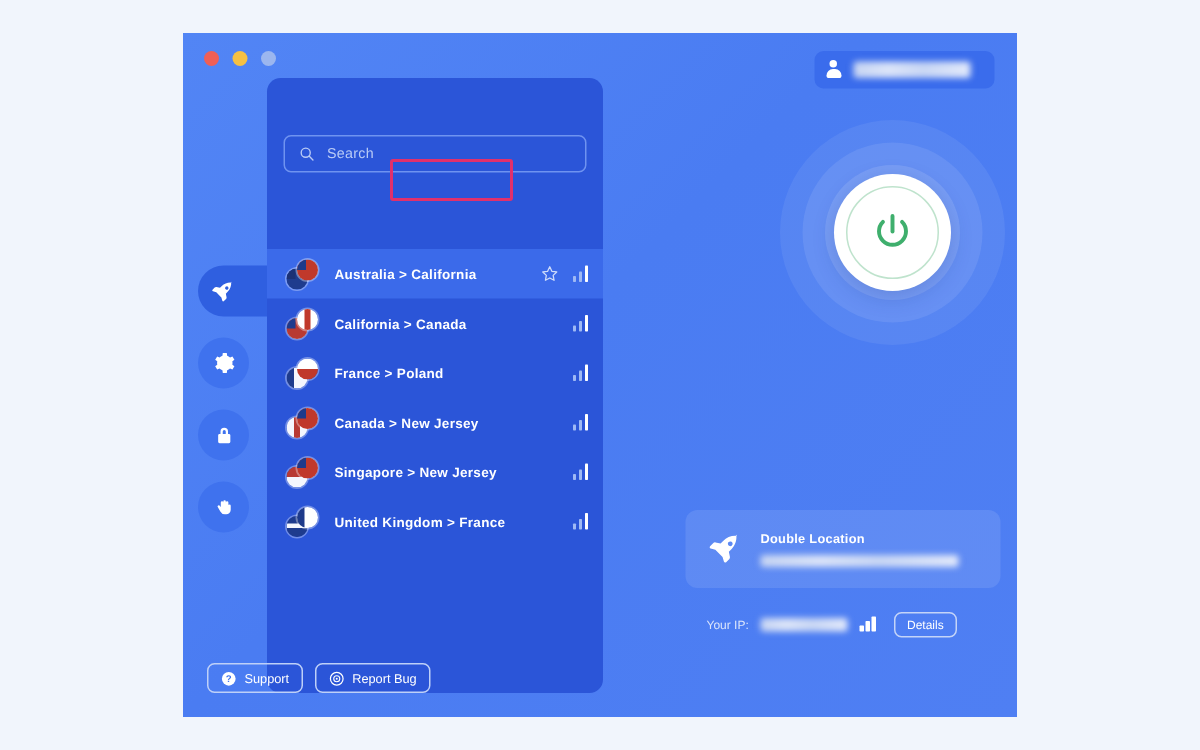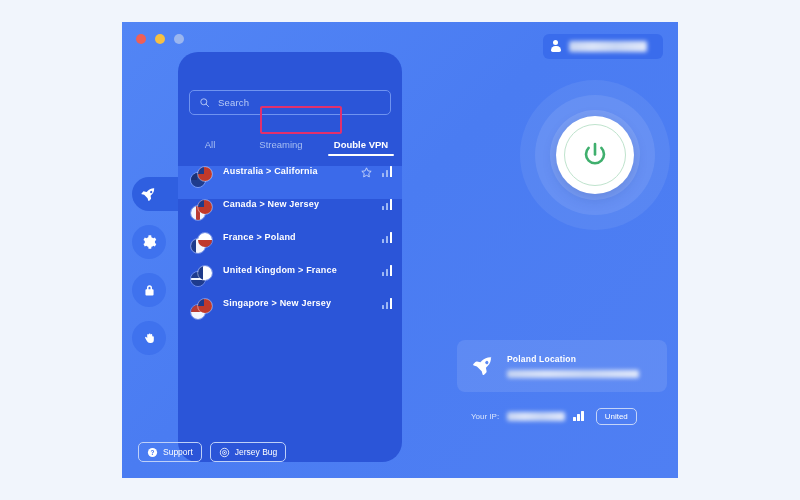--- a/index.html
+++ b/index.html
@@ -62,21 +62,21 @@
   .rail-btn.active {
     width: 46px; border-radius: 17px 0 0 17px;
     background: #2f5fe0; justify-content: flex-start; padding-left: 8px;
   }
   .rail-btn svg { display: block; }
 
   
   #server-panel {
     position: absolute; left: 56px; top: 30px;
     width: 224px; height: 410px;
-    background: #2b55d8; border-radius: 20px;
+    background: #2b55d8; border-radius: 9px;
     overflow: hidden;
   }
   #search-box {
     position: absolute; left: 11px; top: 38px;
     width: 202px; height: 25px;
     border: 1px solid #6f93f0; border-radius: 5px;
     display: flex; align-items: center; padding: 0 9px; gap: 8px;
   }
   #search-box .mag { flex: none; }
   #search-placeholder { font-size: 9.5px; color: #b9cbf6; letter-spacing: .2px; }
@@ -100,21 +100,21 @@
     position: absolute; left: 138px; top: 84px;
     width: 82px; height: 28px;
     border: 2px solid #e1306c; border-radius: 2px;
     pointer-events: none;
   }
 
   
   #server-list { position: absolute; left: 0; top: 114px; width: 224px; height: 296px; }
   .srv-row {
     position: relative; height: 33px;
-    display: flex; align-items: flex-start; padding: 0 10px 0 12px;
+    display: flex; align-items: center; padding: 0 10px 0 12px;
   }
   .srv-row.selected { background: #3b6aea; }
   .flags { position: relative; width: 26px; height: 22px; flex: none; }
   .flag {
     position: absolute; width: 16px; height: 16px; border-radius: 50%;
     overflow: hidden; border: 1px solid rgba(255,255,255,.35);
   }
   .flag.back { left: 0; top: 6px; opacity: .95; }
   .flag.front { left: 7px; top: 0; }
   .flag i { position: absolute; left: 0; right: 0; display: block; }
@@ -235,25 +235,20 @@
     <div id="server-panel">
 
       <div id="search-box">
         <svg class="mag" width="11" height="11" viewBox="0 0 24 24">
           <circle cx="10.5" cy="10.5" r="6.6" fill="none" stroke="#b9cbf6" stroke-width="2"></circle>
           <line x1="15.4" y1="15.4" x2="21" y2="21" stroke="#b9cbf6" stroke-width="2" stroke-linecap="round"></line>
         </svg>
         <span id="search-placeholder">Search</span>
       </div>
 
-      <div id="tabs">
-        <div class="tab t-all">All</div>
-        <div class="tab t-stream">Streaming</div>
-        <div class="tab t-double">Double VPN</div>
-      </div>
 
       <div id="server-list">
           <div class="srv-row selected">
             <div class="flags">
               <span class="flag back">
                 <i style="top: 0%; height: 100%; background: rgb(30, 58, 138);"></i>
                 <i style="top: 0px; left: 0px; width: 46%; height: 50%; background: rgb(27, 47, 110); right: auto;"></i>
               </span>
               <span class="flag front">
                 <i style="top: 0%; height: 100%; background: rgb(255, 255, 255);"></i>
@@ -269,29 +264,29 @@
             <span class="bars">
               <b class="b1"></b>
               <b class="b2"></b>
               <b class="b3"></b>
             </span>
           </div>
           <div class="srv-row">
             <div class="flags">
               <span class="flag back">
                 <i style="top: 0%; height: 100%; background: rgb(255, 255, 255);"></i>
-                <i style="top: 0px; left: 34%; width: 32%; height: 100%; background: rgb(192, 57, 43); right: auto;"></i>
-              </span>
-              <span class="flag front">
-                <i style="top: 0%; height: 100%; background: rgb(255, 255, 255);"></i>
                 <i style="top: 0%; height: 100%; background: rgb(192, 57, 43);"></i>
                 <i style="top: 0px; left: 0px; width: 45%; height: 52%; background: rgb(30, 58, 138); right: auto;"></i>
               </span>
-            </div>
-            <span class="srv-name">Canada &gt; New Jersey</span>
+              <span class="flag front">
+                <i style="top: 0%; height: 100%; background: rgb(255, 255, 255);"></i>
+                <i style="top: 0px; left: 34%; width: 32%; height: 100%; background: rgb(192, 57, 43); right: auto;"></i>
+              </span>
+            </div>
+            <span class="srv-name">California &gt; Canada</span>
             <span class="srv-spacer"></span>
             <span class="bars">
               <b class="b1"></b>
               <b class="b2"></b>
               <b class="b3"></b>
             </span>
           </div>
           <div class="srv-row">
             <div class="flags">
               <span class="flag back">
@@ -307,49 +302,69 @@
             <span class="srv-spacer"></span>
             <span class="bars">
               <b class="b1"></b>
               <b class="b2"></b>
               <b class="b3"></b>
             </span>
           </div>
           <div class="srv-row">
             <div class="flags">
               <span class="flag back">
+                <i style="top: 0%; height: 100%; background: rgb(255, 255, 255);"></i>
+                <i style="top: 0px; left: 34%; width: 32%; height: 100%; background: rgb(192, 57, 43); right: auto;"></i>
+              </span>
+              <span class="flag front">
+                <i style="top: 0%; height: 100%; background: rgb(255, 255, 255);"></i>
+                <i style="top: 0%; height: 100%; background: rgb(192, 57, 43);"></i>
+                <i style="top: 0px; left: 0px; width: 45%; height: 52%; background: rgb(30, 58, 138); right: auto;"></i>
+              </span>
+            </div>
+            <span class="srv-name">Canada &gt; New Jersey</span>
+            <span class="srv-spacer"></span>
+            <span class="bars">
+              <b class="b1"></b>
+              <b class="b2"></b>
+              <b class="b3"></b>
+            </span>
+          </div>
+          <div class="srv-row">
+            <div class="flags">
+              <span class="flag back">
+                <i style="top: 0%; height: 50%; background: rgb(192, 57, 43);"></i>
+                <i style="top: 50%; height: 50%; background: rgb(255, 255, 255);"></i>
+              </span>
+              <span class="flag front">
+                <i style="top: 0%; height: 100%; background: rgb(255, 255, 255);"></i>
+                <i style="top: 0%; height: 100%; background: rgb(192, 57, 43);"></i>
+                <i style="top: 0px; left: 0px; width: 45%; height: 52%; background: rgb(30, 58, 138); right: auto;"></i>
+              </span>
+            </div>
+            <span class="srv-name">Singapore &gt; New Jersey</span>
+            <span class="srv-spacer"></span>
+            <span class="bars">
+              <b class="b1"></b>
+              <b class="b2"></b>
+              <b class="b3"></b>
+            </span>
+          </div>
+          <div class="srv-row">
+            <div class="flags">
+              <span class="flag back">
                 <i style="top: 0%; height: 100%; background: rgb(30, 58, 138);"></i>
                 <i style="top: 42%; left: 0px; width: 100%; height: 16%; background: rgb(255, 255, 255); right: auto;"></i>
               </span>
               <span class="flag front">
                 <i style="top: 0%; height: 100%; background: rgb(255, 255, 255);"></i>
                 <i style="top: 0px; left: 0px; width: 34%; height: 100%; background: rgb(30, 58, 138); right: auto;"></i>
               </span>
             </div>
             <span class="srv-name">United Kingdom &gt; France</span>
-            <span class="srv-spacer"></span>
-            <span class="bars">
-              <b class="b1"></b>
-              <b class="b2"></b>
-              <b class="b3"></b>
-            </span>
-          </div>
-          <div class="srv-row">
-            <div class="flags">
-              <span class="flag back">
-                <i style="top: 0%; height: 50%; background: rgb(192, 57, 43);"></i>
-                <i style="top: 50%; height: 50%; background: rgb(255, 255, 255);"></i>
-              </span>
-              <span class="flag front">
-                <i style="top: 0%; height: 100%; background: rgb(255, 255, 255);"></i>
-                <i style="top: 0%; height: 100%; background: rgb(192, 57, 43);"></i>
-                <i style="top: 0px; left: 0px; width: 45%; height: 52%; background: rgb(30, 58, 138); right: auto;"></i>
-              </span>
-            </div>
-            <span class="srv-name">Singapore &gt; New Jersey</span>
             <span class="srv-spacer"></span>
             <span class="bars">
               <b class="b1"></b>
               <b class="b2"></b>
               <b class="b3"></b>
             </span>
           </div>
         </div>
     </div>
 
@@ -368,48 +383,48 @@
         </div>
       </div>
     </div>
 
 
     <div id="optimal-card">
       <svg width="24" height="24" viewBox="0 0 24 24">
         <path fill="#ffffff" d="M20.5 3.3c-3.6-.4-7 .9-9.4 3.3L9.4 8.3 6 7.6c-.6-.1-1.2.1-1.6.5l-2 2c-.5.5-.3 1.3.4 1.5l3.1.9 4.8 4.8.9 3.1c.2.7 1 .9 1.5.4l2-2c.4-.4.6-1 .5-1.6l-.7-3.4 1.7-1.7c2.4-2.4 3.7-5.8 3.3-9.4 0-.2-.2-.4-.4-.4zM15 9.9a1.6 1.6 0 1 1 2.2-2.2A1.6 1.6 0 0 1 15 9.9z"></path>
       </svg>
       <div id="optimal-texts">
-        <span id="optimal-title">Poland Location</span>
+        <span id="optimal-title">Double Location</span>
         <span id="optimal-sub" class="blur-text">&nbsp;</span>
       </div>
     </div>
 
     <div id="ip-row">
       <span id="ip-label">Your IP:</span>
       <span id="ip-value" class="blur-text">&nbsp;</span>
       <span class="bars">
         <b class="b1"></b>
           <b class="b2"></b>
           <b class="b3"></b>
       </span>
-      <span id="details-btn">United</span>
+      <span id="details-btn">Details</span>
     </div>
 
     <div id="bottom-bar">
       <div class="foot-btn">
         <svg width="11" height="11" viewBox="0 0 24 24">
           <circle cx="12" cy="12" r="10" fill="#ffffff"></circle>
           <text x="12" y="17" text-anchor="middle" font-size="14" font-family="Liberation Sans, sans-serif" font-weight="bold" fill="#3f72ee">?</text>
         </svg>
         <span>Support</span>
       </div>
       <div class="foot-btn">
         <svg width="11" height="11" viewBox="0 0 24 24">
           <circle cx="12" cy="12" r="9.2" fill="none" stroke="#ffffff" stroke-width="1.8"></circle>
           <circle cx="12" cy="12" r="4.4" fill="none" stroke="#ffffff" stroke-width="1.6"></circle>
           <circle cx="12" cy="12" r="1.5" fill="#ffffff"></circle>
         </svg>
-        <span>Jersey Bug</span>
+        <span>Report Bug</span>
       </div>
     </div>
 
   </div>
 </div>
 
 </body></html>

